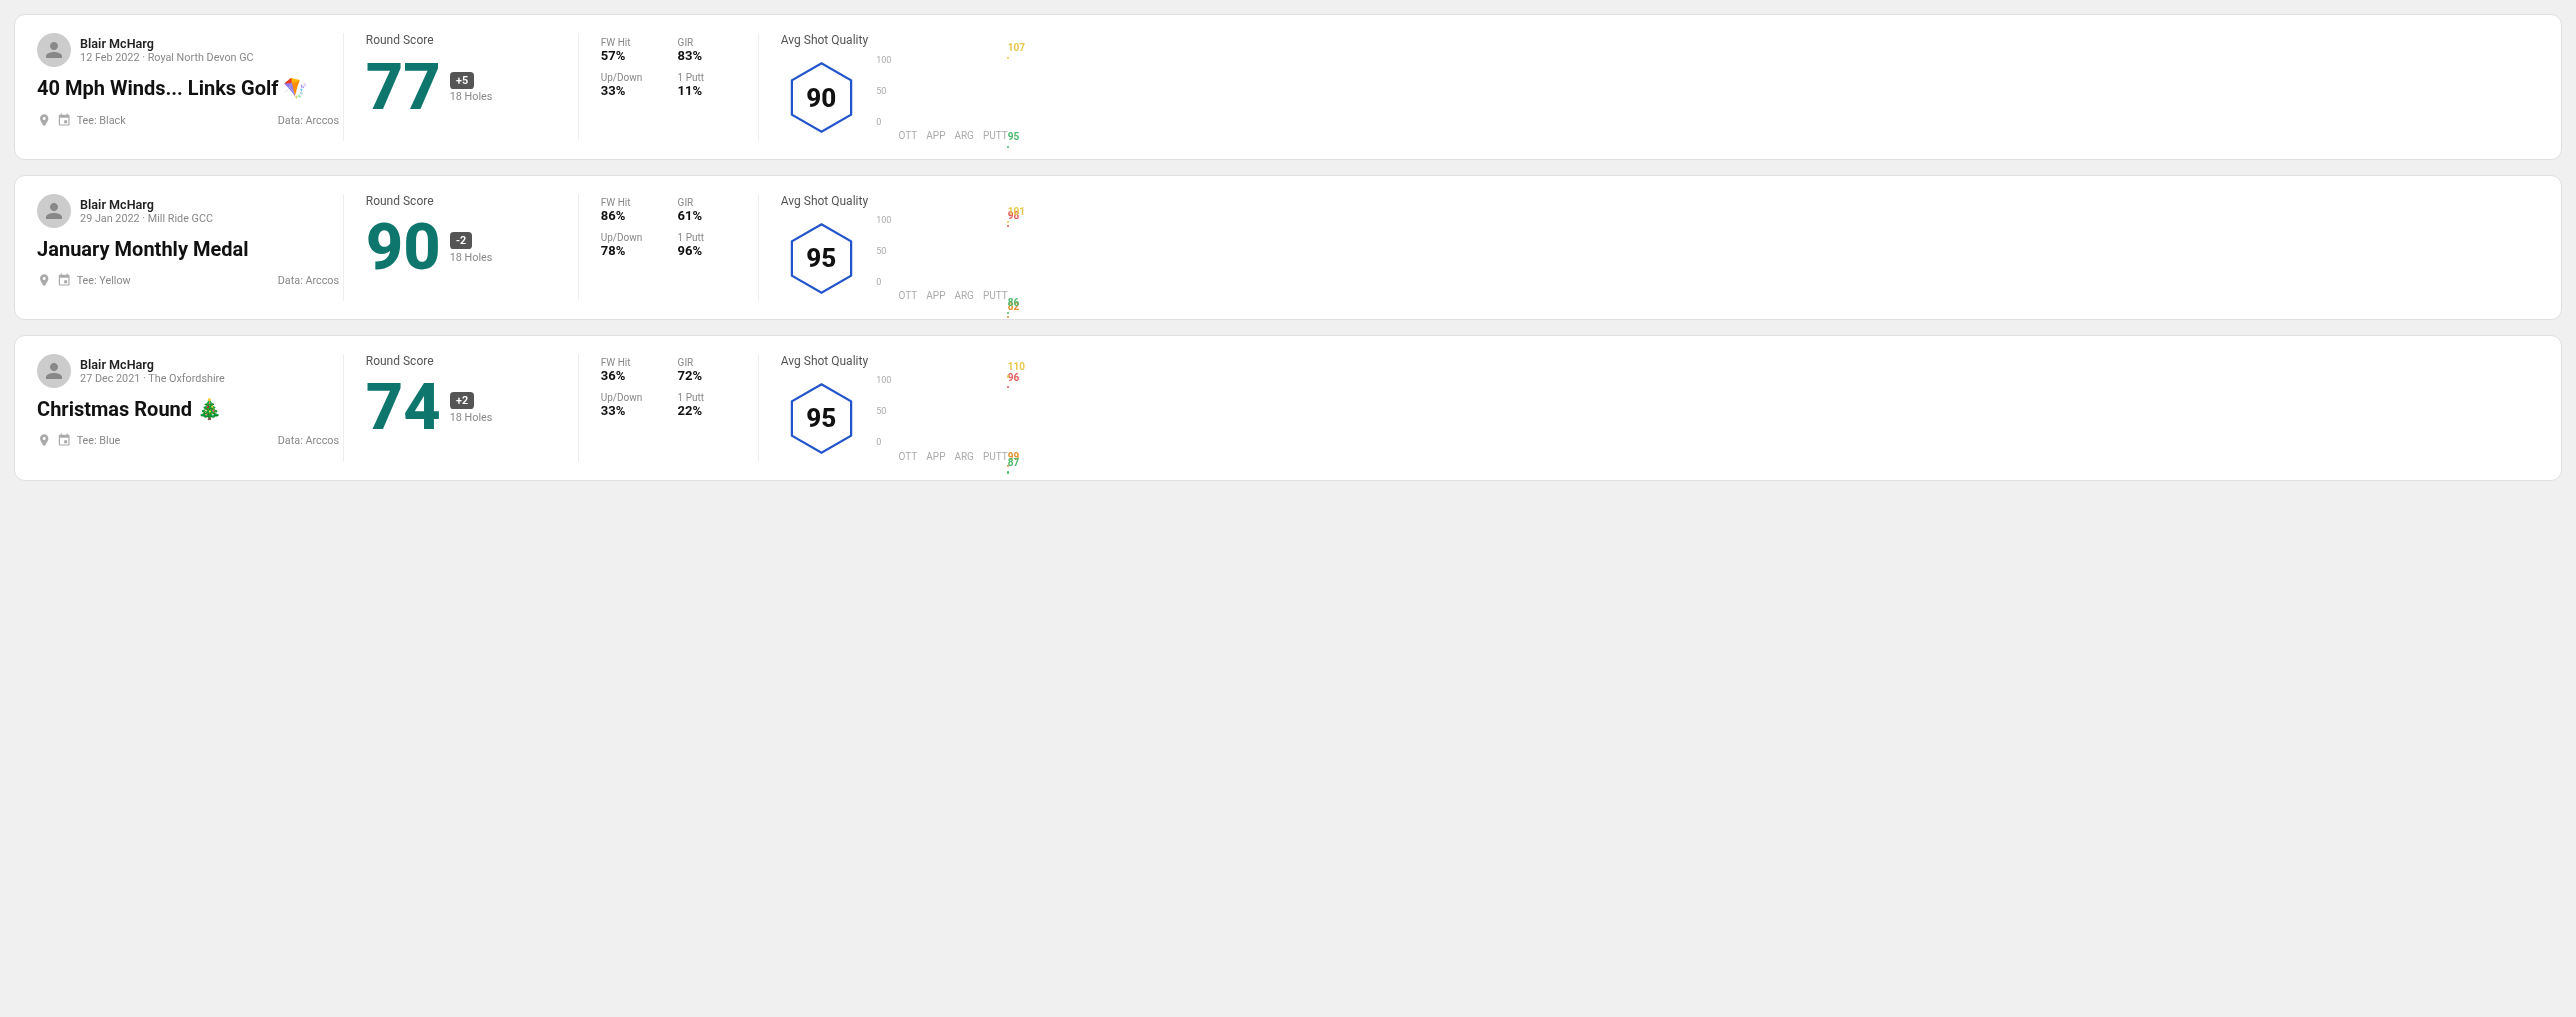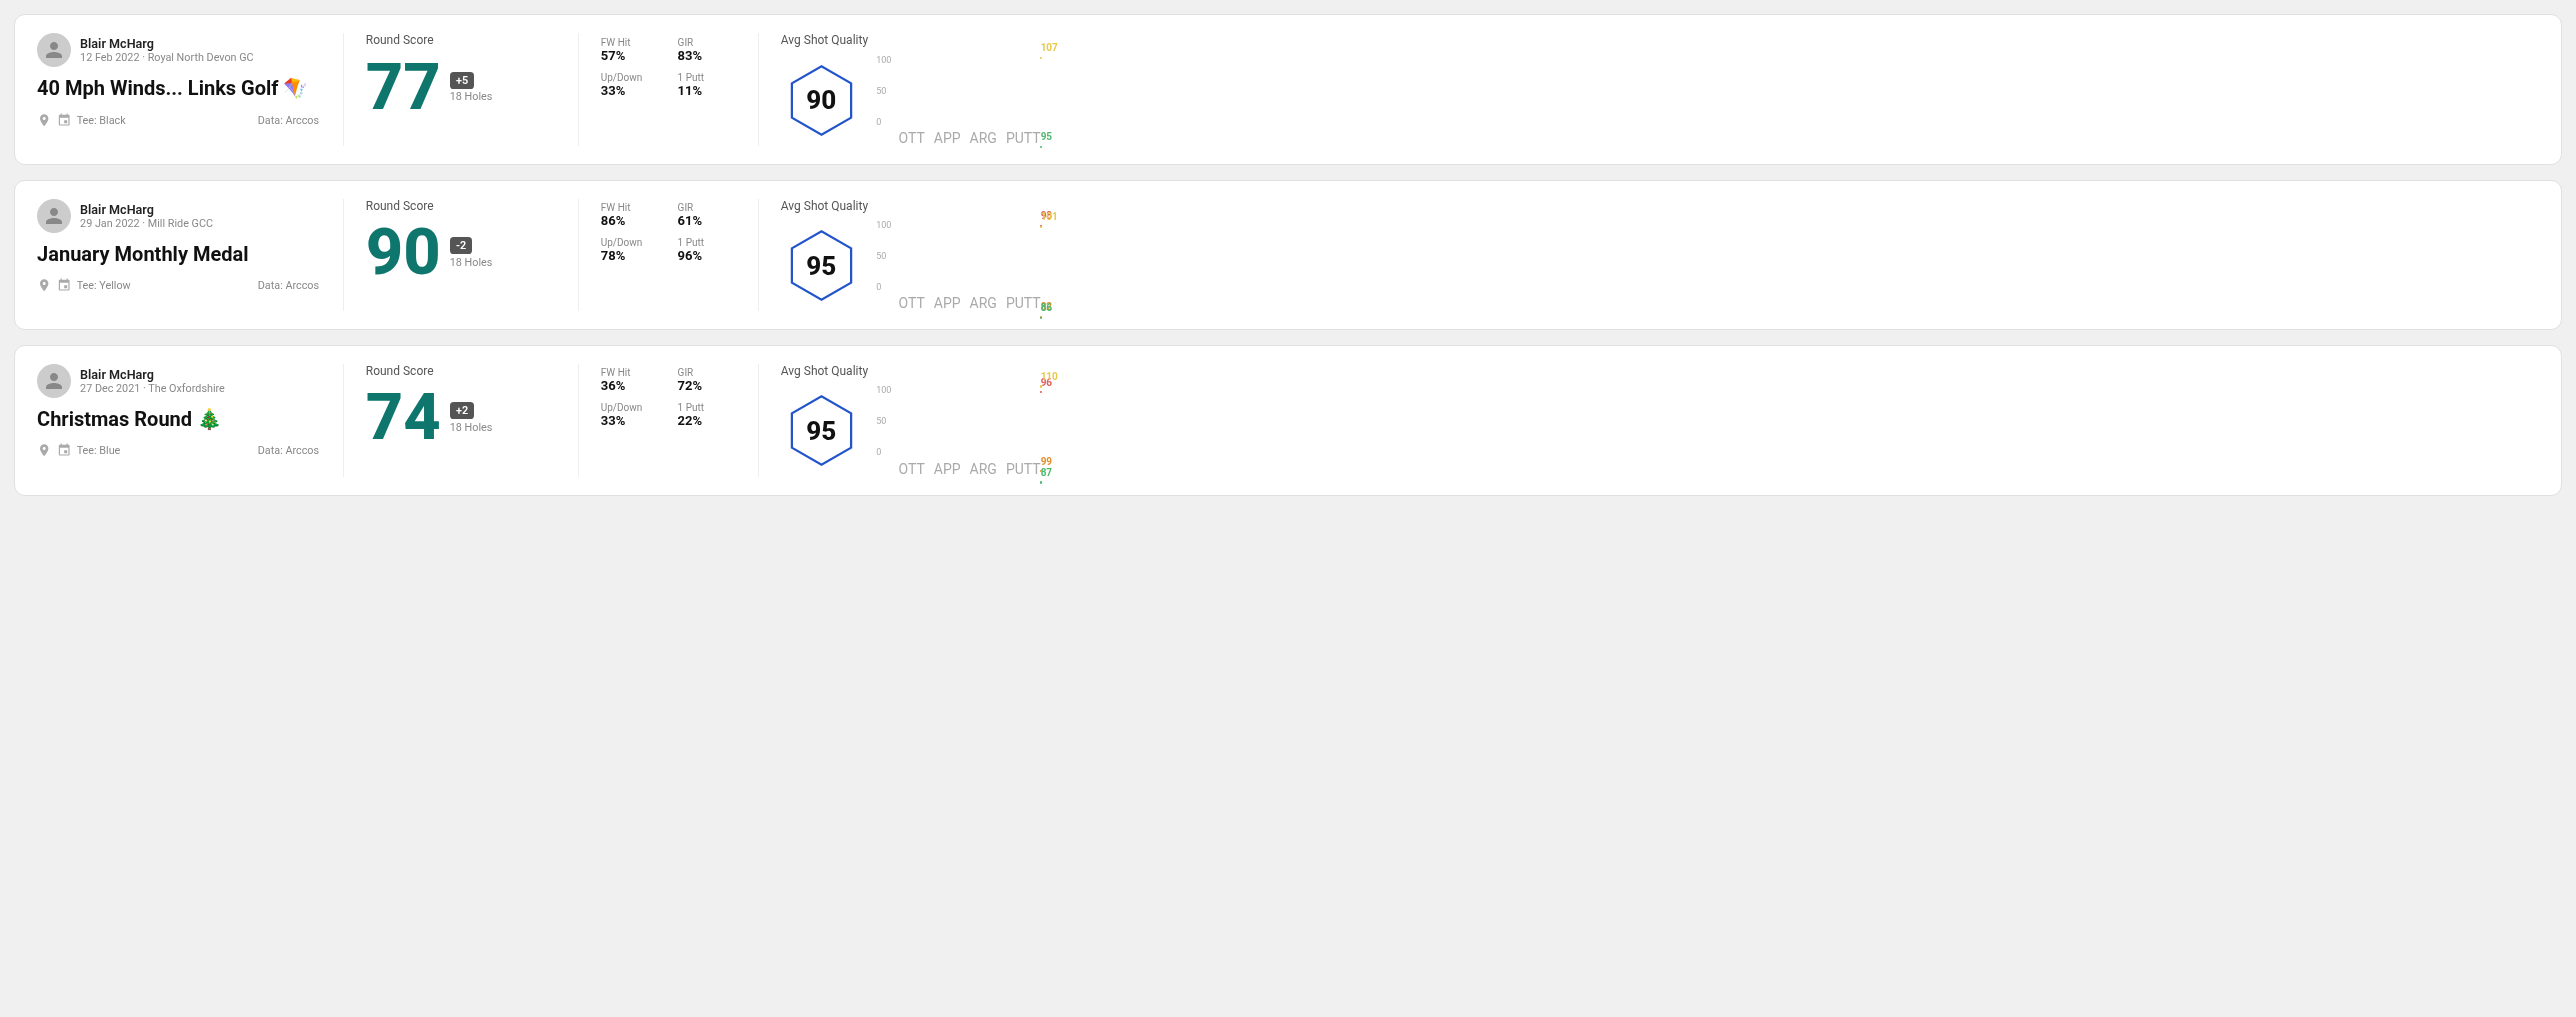--- a/index.html
+++ b/index.html
@@ -15,21 +15,21 @@
       border: 0.9px solid #e0e0e0;
       margin-bottom: 14.4px;
       padding: 18px 21.7px;
       display: flex;
       align-items: stretch;
       gap: 0;
     }
     .left-section {
       width: 307px;
       flex-shrink: 0;
-      padding-right: 24px;
+      padding-right: 4px;
       border-right: 0.9px solid #eee;
     }
     .user-header {
       display: flex;
       align-items: center;
       gap: 9px;
       margin-bottom: 9px;
     }
     .avatar {
       width: 34px;
@@ -221,21 +221,21 @@
       white-space: nowrap;
     }
     .x-labels {
       display: flex;
       gap: 9px;
       margin-top: 3.6px;
     }
     .x-label {
       flex: 1;
       text-align: center;
-      font-size: 14px;
+      font-size: 10px;
       color: #aaa;
     }
     .section-label {
       font-size: 12px;
       color: #555;
       margin-bottom: 7.2px;
     }
   </style>
 </head>
 <body>

